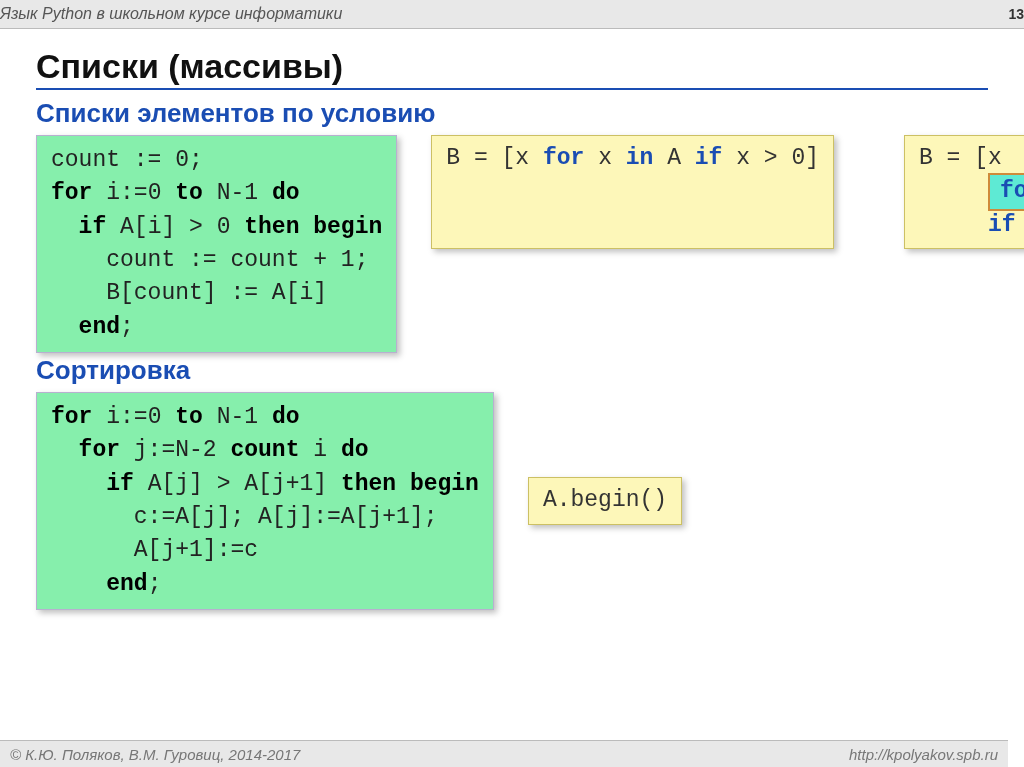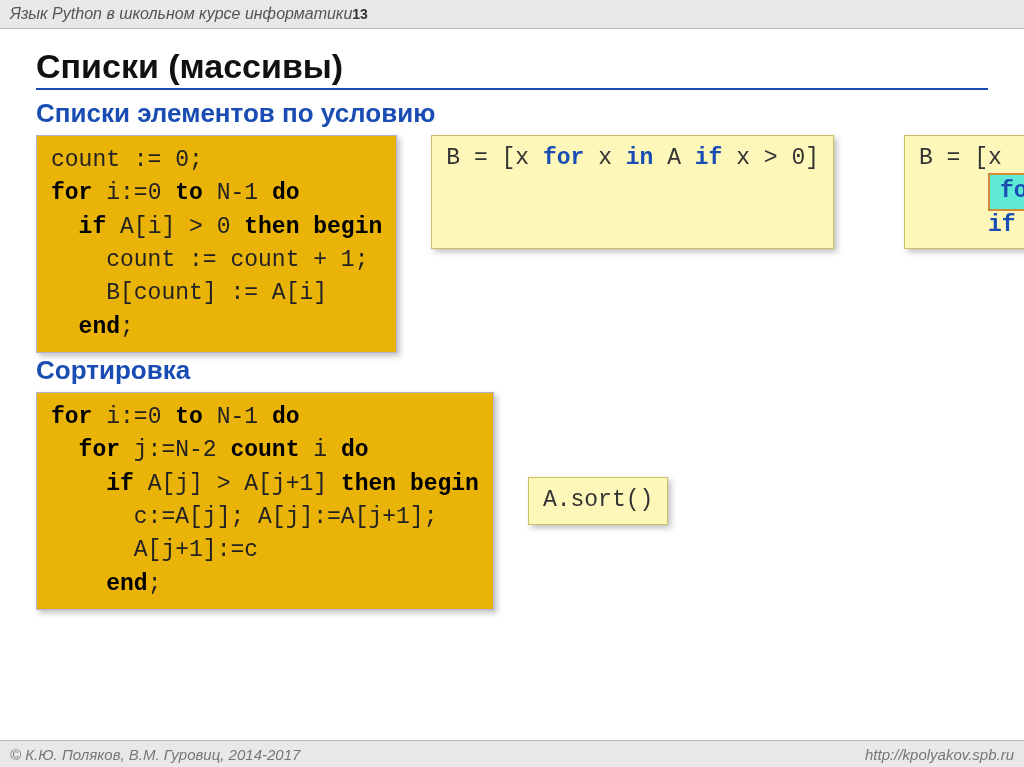--- a/index.html
+++ b/index.html
@@ -11,25 +11,25 @@
     background: #fff;
     position: relative;
     overflow: hidden;
   }
   .topbar {
     height: 28px;
     background: #e8e8e8;
     border-bottom: 1px solid #bbb;
     display: flex;
     align-items: center;
-    padding: 0 10px;
+    padding: 0 0;
     font-style: italic;
     color: #555;
     font-size: 16px;
-    justify-content: flex-start;
+    justify-content: space-between;
   }
   .topbar .pagenum {
     font-style: normal;
     color: #333;
     font-weight: bold;
     font-size: 14px;
   }
   .slide {
     padding: 18px 36px 0 36px;
   }
@@ -49,21 +49,21 @@
     font-weight: bold;
     font-size: 26px;
     margin: 4px 0 6px 0;
   }
   .row {
     display: flex;
     align-items: flex-start;
     gap: 34px;
   }
   .code-pascal {
-    background: #eab308;
+    background: #86efac;
     border: 1px solid #b8b0d0;
     box-shadow: 3px 3px 6px rgba(0,0,0,.25);
     font-family: "Consolas","Courier New",monospace;
     font-size: 23px;
     line-height: 1.45;
     padding: 8px 14px;
     white-space: pre;
     color: #222;
   }
   .code-pascal .kw { color: #000; font-weight: bold; }
@@ -87,21 +87,21 @@
     margin: -2px 0;
   }
   .col-right {
     display: flex;
     flex-direction: row;
     gap: 30px;
   }
   .footer {
     position: absolute;
     bottom: 0;
-    left: 0; right: 0;
+    left: 0; right: 16px;
     height: 26px;
     background: #e8e8e8;
     border-top: 1px solid #bbb;
     display: flex;
     justify-content: space-between;
     align-items: center;
     padding: 0 10px;
     color: #777;
     font-style: italic;
     font-size: 15px;
@@ -144,20 +144,20 @@
 
   <div class="row">
 
     <div class="code-pascal"><span class="kw">for</span><span> i:=0 </span><span class="kw">to</span><span> N-1 </span><span class="kw">do</span>
 <span class="kw">  for</span><span> j:=N-2 </span><span class="kw">count</span><span> i </span><span class="kw">do</span>
 <span class="kw">    if</span><span> A[j] &gt; A[j+1] </span><span class="kw">then begin</span>
 <span>      c:=A[j]; A[j]:=A[j+1];</span>
 <span>      A[j+1]:=c</span>
 <span class="kw">    end</span><span>;</span></div>
 
-    <div class="code-py" style="align-self:center;">A.sort()</div>
+    <div class="code-py" style="align-self:center;">A.begin()</div>
   </div>
 </div>
 
 <div class="footer">
   <span>© К.Ю. Поляков, В.М. Гуровиц, 2014-2017</span>
   <span>http://kpolyakov.spb.ru</span>
 </div>
 
 </body></html>

